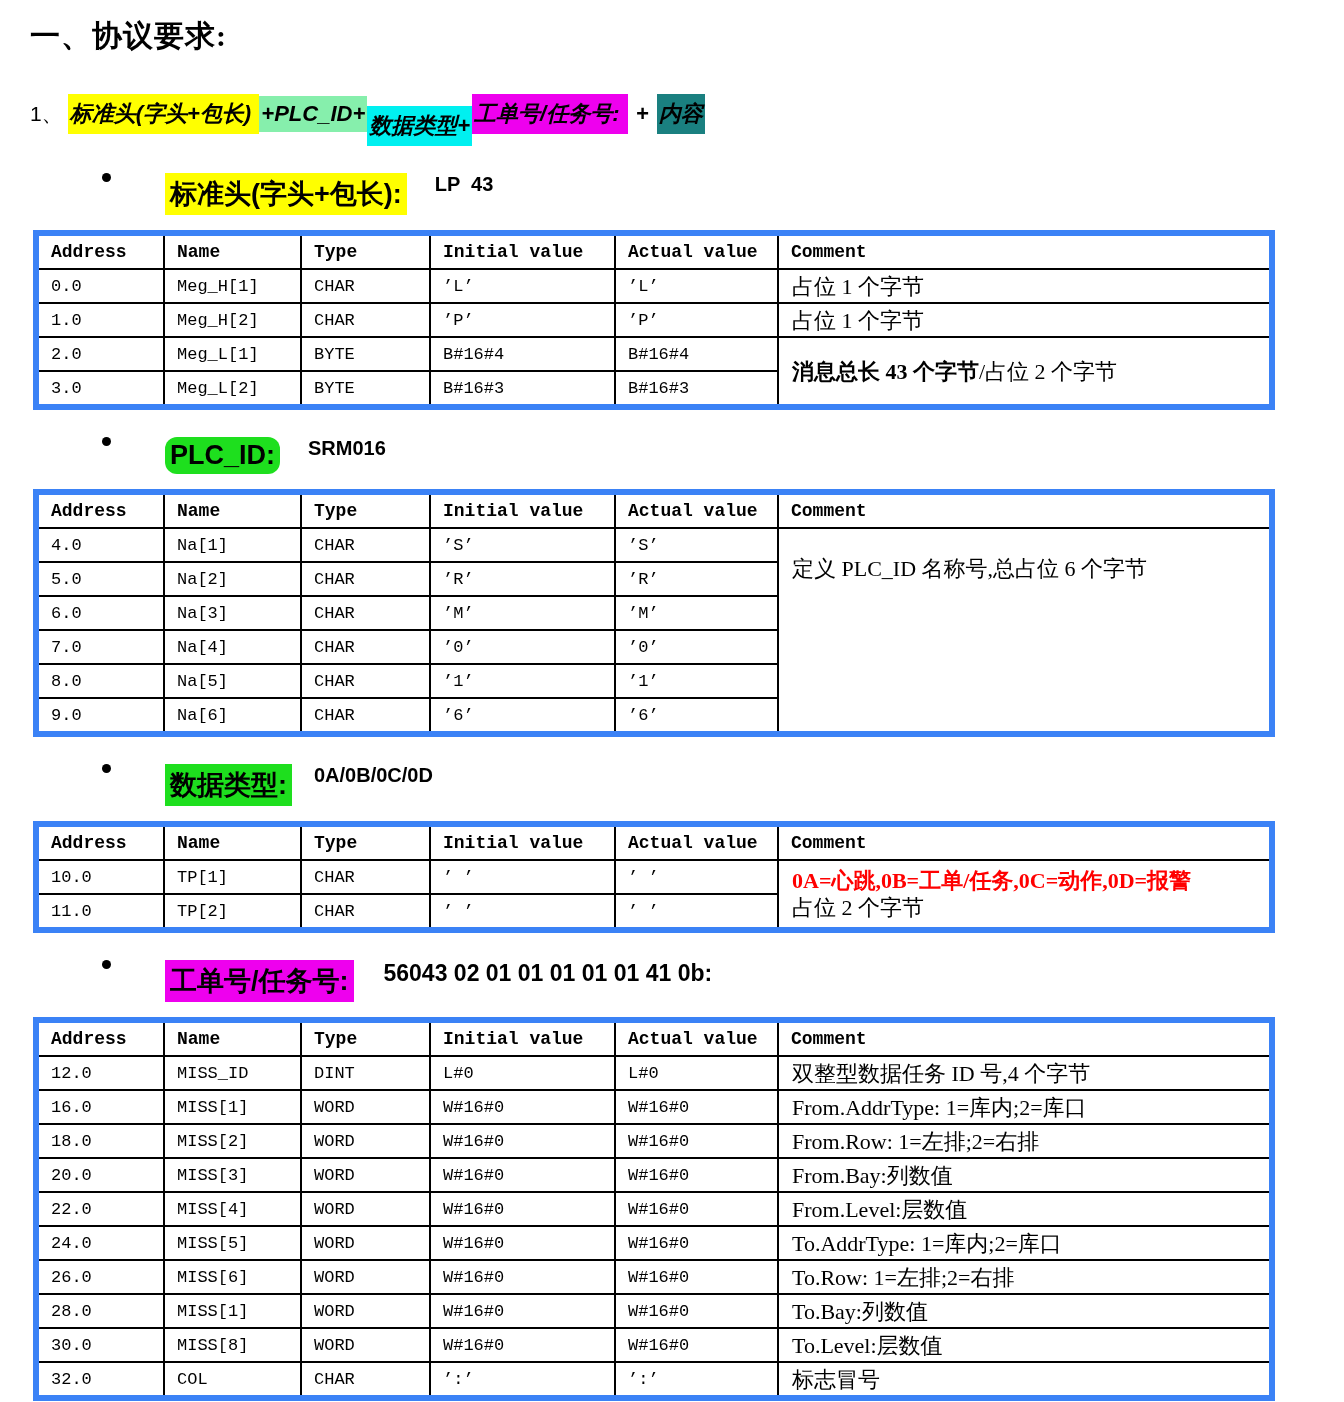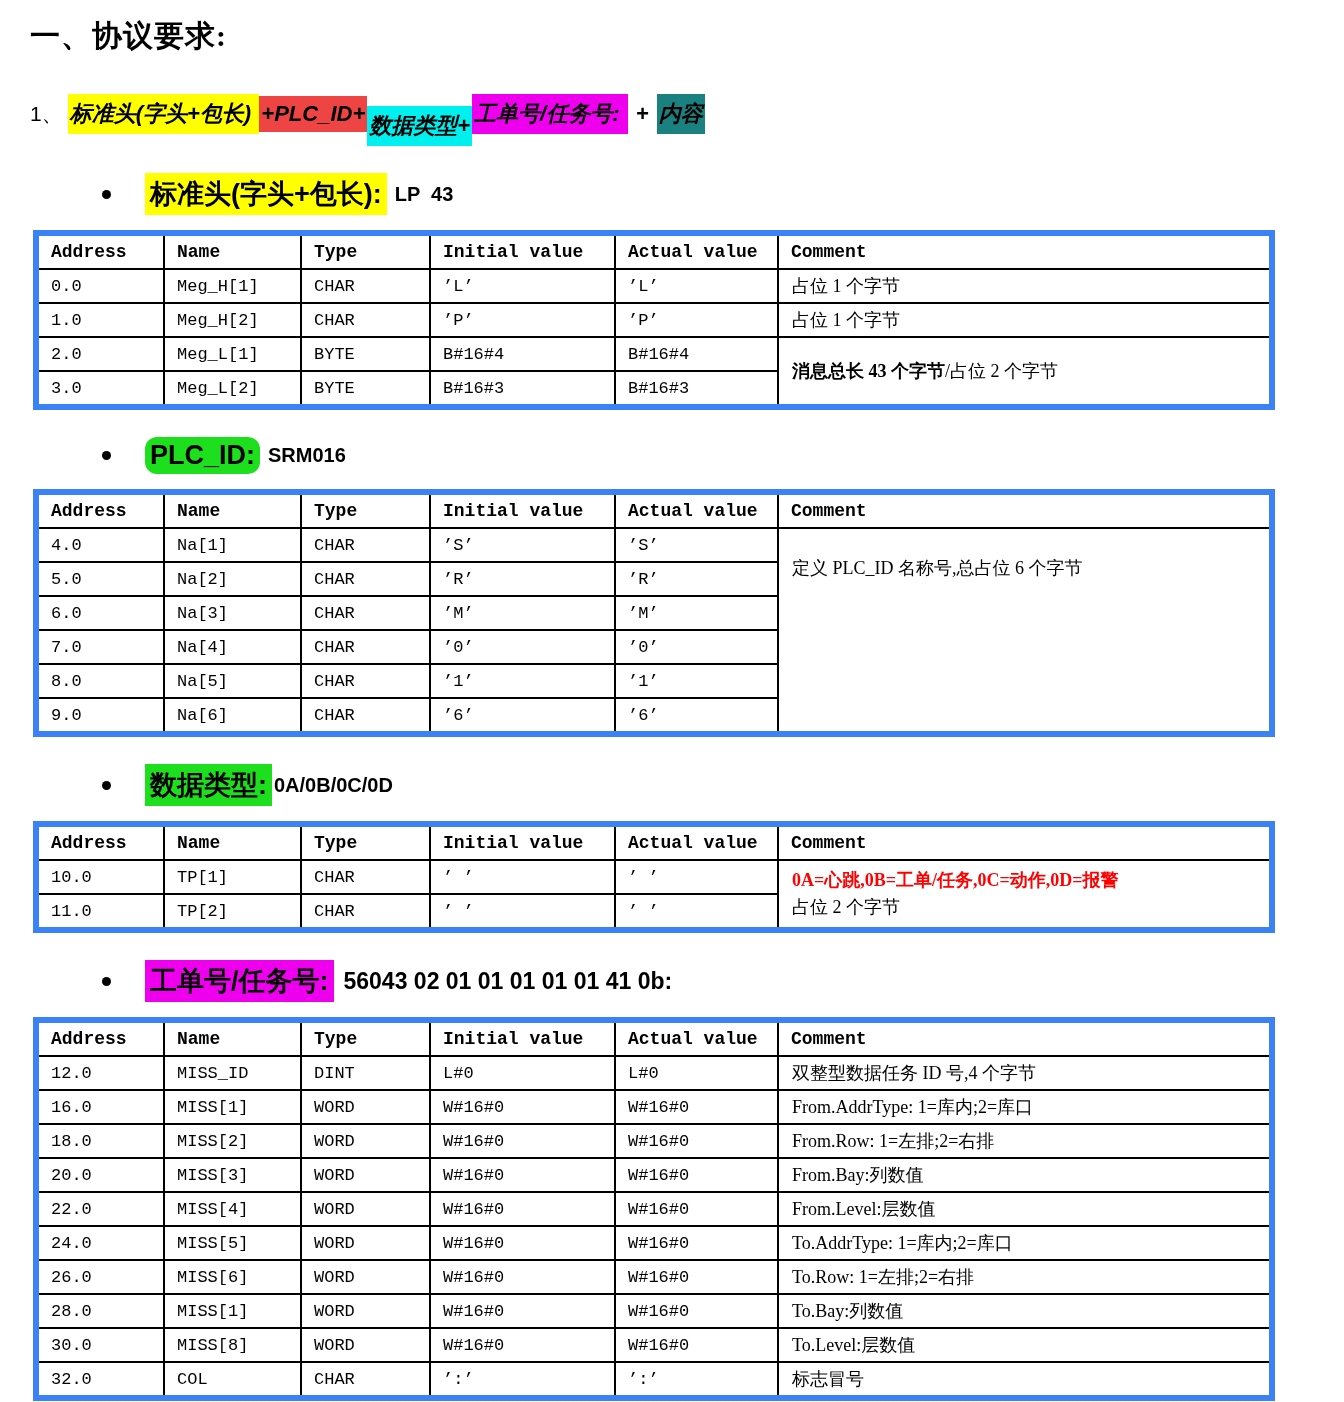--- a/index.html
+++ b/index.html
@@ -15,21 +15,21 @@
   .formula{
     margin:25px 0 0 30px;display:flex;align-items:center;
   }
   .fprefix{font-size:21px;margin-right:5px;}
   .fsegs{display:flex;align-items:center;}
   .fseg{
     font-size:22px;font-weight:bold;font-style:italic;
     padding:5px 2px;white-space:pre;
   }
   .bullet-row{
-    display:flex;align-items:center;margin:27px 8px 15px 102px;
+    display:flex;align-items:flex-start;margin:27px 8px 15px 102px;gap:20px;
   }
   .dot{
     width:9px;height:9px;border-radius:50%;background:#000;
     margin-right:34px;flex:none;
   }
   .blabel{
     font-size:27px;font-weight:bold;padding:3px 5px;white-space:pre;
   }
   .bvalue{
     font-size:20px;font-weight:bold;margin-left:8px;white-space:pre;
@@ -45,37 +45,37 @@
     font-family:"Liberation Mono","DejaVu Sans Mono",monospace;
     font-size:18px;font-weight:bold;text-align:left;
     height:32px;padding:0 0 0 12px;
   }
   .ptable td.mono{
     font-family:"Liberation Mono","DejaVu Sans Mono",monospace;
     font-size:17px;height:32px;padding:0 0 0 12px;white-space:pre;
   }
   .ptable td.comment{
     font-family:"Liberation Serif","DejaVu Serif",serif;
-    font-size:18px;padding:2px 6px 2px 13px;vertical-align:middle;
+    font-size:22px;padding:2px 6px 2px 13px;vertical-align:middle;
   }
   .ptable td.comment.vtop{vertical-align:top;padding-top:26px;}
   .ptable td.comment div{line-height:27px;}
 </style>
 </head>
 <body>
 
 <div class="doc">
 
   <h1 class="title">一、协议要求:</h1>
 
   <div class="formula">
     <span class="fprefix">1、</span>
     <span class="fsegs" id="formula-segments">
         <span class="fseg" style="background-color: rgb(255, 255, 0);">标准头(字头+包长) </span>
-        <span class="fseg" style="background-color: #ef4444;">+PLC_ID+</span>
+        <span class="fseg" style="background-color: #86efac;">+PLC_ID+</span>
         <span class="fseg" style="background-color: rgb(0, 240, 240); margin-top: 24px;">数据类型+</span>
         <span class="fseg" style="background-color: rgb(238, 0, 238);">工单号/任务号: </span>
         <span class="fseg"> + </span>
         <span class="fseg" style="background-color: rgb(26, 128, 128);">内容</span>
       </span>
   </div>
 
   <div class="sec sec-1">
     <div class="bullet-row">
       <span class="dot"></span>

